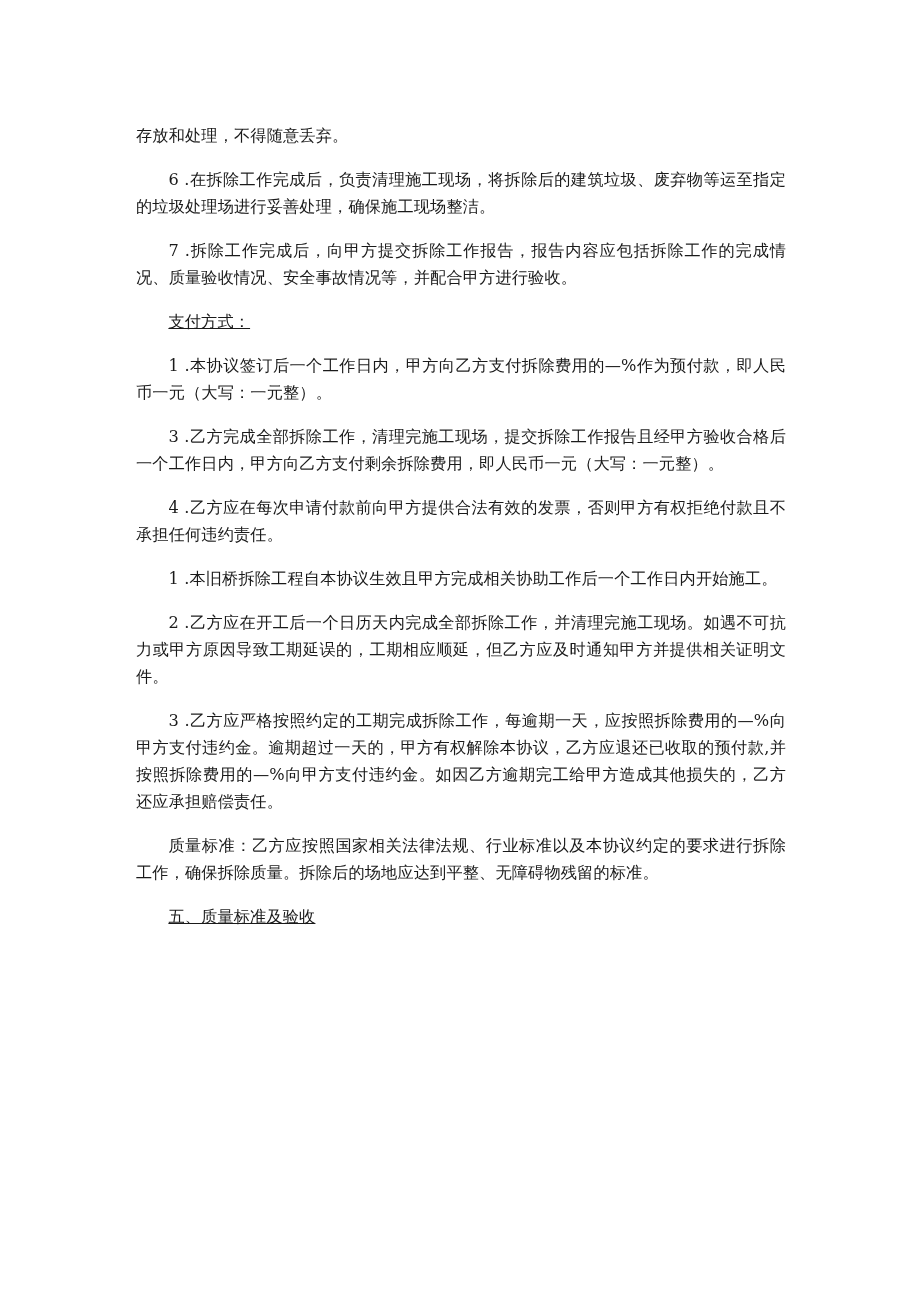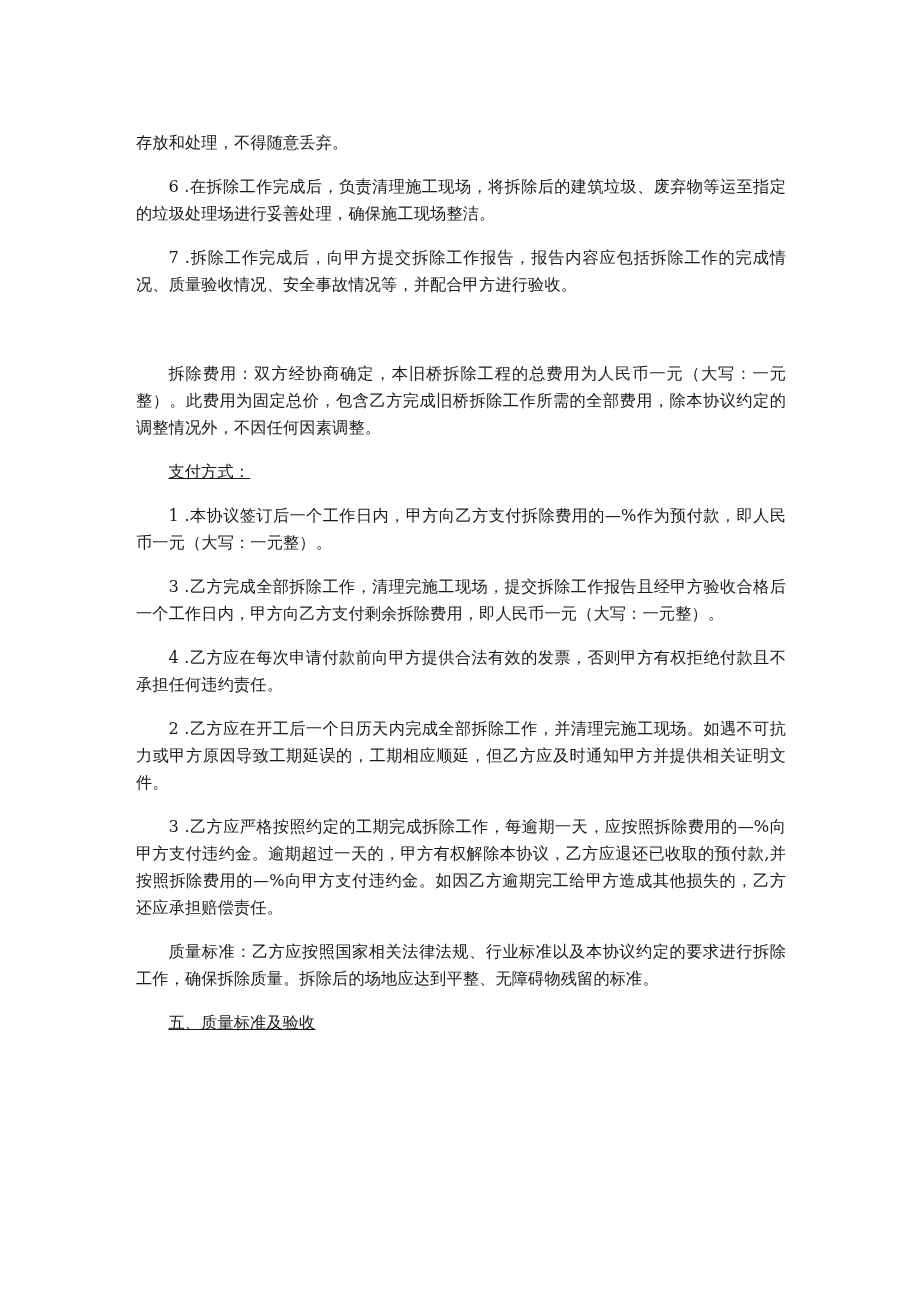--- a/index.html
+++ b/index.html
@@ -9,40 +9,40 @@
       left: 136px;
       top: 113px;
       width: 650px;
       font-family: "DejaVu Serif", "Liberation Serif", serif;
       font-size: 16.2px;
       line-height: 27px;
       color: #1a1a1a;
       letter-spacing: 0.15px;
     }
     .p {
-      margin: 16px 0 17px 0;
+      margin: 9px 0 17px 0;
       text-align: justify;
       text-align-last: left;
     }
     .indent { text-indent: 2em; }
     .gap-large { margin-top: 62px; }
     .heading { margin: 0 0 17px 0; text-indent: 2em; text-decoration: underline; }
   </style>
 </head>
 <body>
 
 <div class="page">
   <p class="p">存放和处理，不得随意丢弃。</p>
   <p class="p indent">6 .在拆除工作完成后，负责清理施工现场，将拆除后的建筑垃圾、废弃物等运至指定的垃圾处理场进行妥善处理，确保施工现场整洁。</p>
   <p class="p indent">7 .拆除工作完成后，向甲方提交拆除工作报告，报告内容应包括拆除工作的完成情况、质量验收情况、安全事故情况等，并配合甲方进行验收。</p>
 
-  <p class="p indent gap-large">拆除费用：双方经协商确定，本旧桥拆除工程的总费用为人民币一元（大写：一元整）。此费用为固定总价，包含乙方完成旧桥拆除工作所需的全部费用，除本协议约定的调整情况外，不因任何因素调整。</p>
   <p class="p heading">支付方式：</p>
   <p class="p indent">1 .本协议签订后一个工作日内，甲方向乙方支付拆除费用的—%作为预付款，即人民币一元（大写：一元整）。</p>
   <p class="p indent">3 .乙方完成全部拆除工作，清理完施工现场，提交拆除工作报告且经甲方验收合格后一个工作日内，甲方向乙方支付剩余拆除费用，即人民币一元（大写：一元整）。</p>
   <p class="p indent">4 .乙方应在每次申请付款前向甲方提供合法有效的发票，否则甲方有权拒绝付款且不承担任何违约责任。</p>
 
+  <p class="p indent">1 .本旧桥拆除工程自本协议生效且甲方完成相关协助工作后一个工作日内开始施工。</p>
   <p class="p indent">2 .乙方应在开工后一个日历天内完成全部拆除工作，并清理完施工现场。如遇不可抗力或甲方原因导致工期延误的，工期相应顺延，但乙方应及时通知甲方并提供相关证明文件。</p>
   <p class="p indent">3 .乙方应严格按照约定的工期完成拆除工作，每逾期一天，应按照拆除费用的—%向甲方支付违约金。逾期超过一天的，甲方有权解除本协议，乙方应退还已收取的预付款,并按照拆除费用的—%向甲方支付违约金。如因乙方逾期完工给甲方造成其他损失的，乙方还应承担赔偿责任。</p>
 
   <p class="p indent">质量标准：乙方应按照国家相关法律法规、行业标准以及本协议约定的要求进行拆除工作，确保拆除质量。拆除后的场地应达到平整、无障碍物残留的标准。</p>
   <p class="p heading">五、质量标准及验收</p>
 </div>
 
 </body></html>

